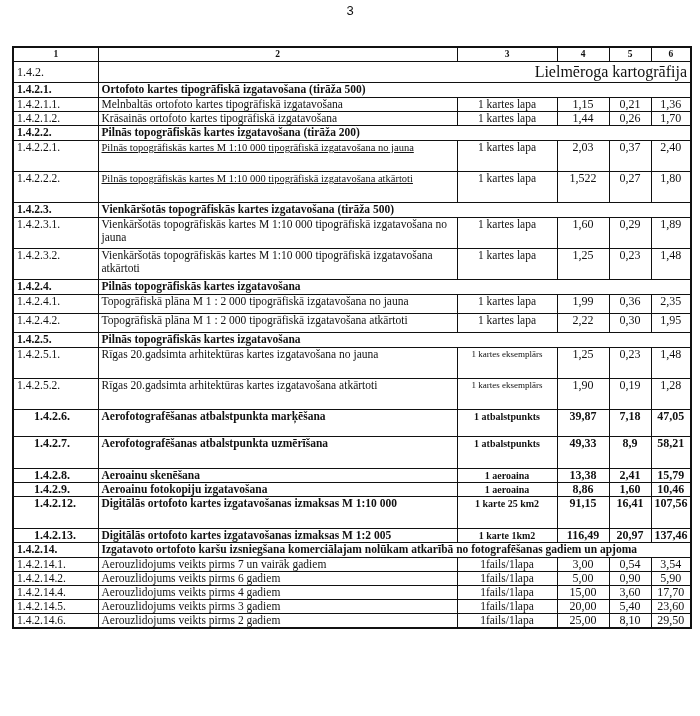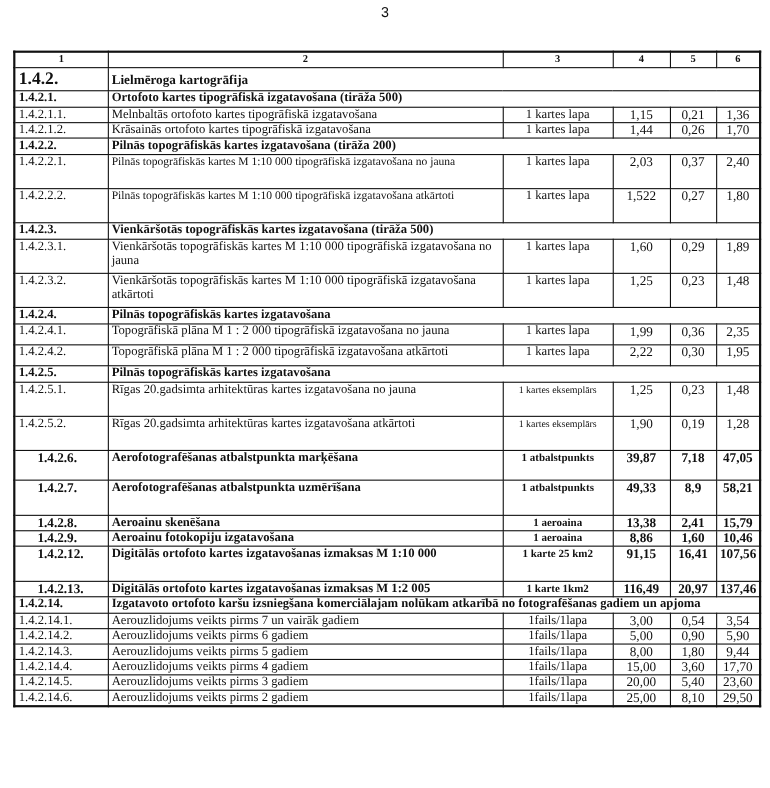--- a/index.html
+++ b/index.html
@@ -8,30 +8,30 @@
   .page-number { position: absolute; top: 3px; left: 0; width: 700px; text-align: center;
                  font-family: "Liberation Sans", sans-serif; font-size: 13px; }
   table { position: absolute; left: 12px; top: 46px; width: 678px;
           border-collapse: collapse; table-layout: fixed;
           border: 2px solid #111; }
   td { border: 1px solid #111; padding: 0 3px; font-size: 11.5px; line-height: 13px;
        vertical-align: top; overflow: hidden; white-space: nowrap; }
   col.c1 { width: 85px; } col.c2 { width: 359px; } col.c3 { width: 100px; }
   col.c4 { width: 52px; } col.c5 { width: 42px; } col.c6 { width: 40px; }
   tr.hdr td { font-weight: bold; font-size: 9.5px; text-align: center; height: 12px; }
-  tr.main td.code { font-weight: bold; font-size: 16px; height: 20px; line-height: 20px; }
-  tr.main td.title { font-weight: bold; font-size: 12px; text-align: left; line-height: 20px; }
+  tr.main td.code { font-weight: normal; font-size: 12px; height: 20px; line-height: 20px; }
+  tr.main td.title { font-weight: normal; font-size: 16px; text-align: right; line-height: 20px; }
   tr.section td { font-weight: bold; height: 14px; }
   tr.section td.code { text-decoration: none; }
   tr.item td { height: 13px; }
   td.unit { text-align: center; }
   td.num { text-align: center; font-size: 12px; }
   tr.item.tall td { height: 30px; }
   tr.item.mid td { height: 18px; }
-  tr.item.small-desc td.desc { font-size: 10.5px; }
+  tr.item.small-desc td.desc { font-size: 10.5px; text-decoration: underline; }
   td.unit.tiny { font-size: 9px; padding: 0 1px; margin-top: 12px; }
   tr.bold-item td { font-weight: bold; }
   tr.bold-item td.unit { font-size: 10px; }
   tr.bold-item td.code { font-size: 12px; padding-left: 20px; }
   tr.tall td { height: 30px; }
   tr.bold-item.tall2 td { height: 26px; }
   tr.bold-item.tall3 td { height: 31px; }
   td.wrap { white-space: normal; }
 </style>
 </head>
@@ -223,28 +223,20 @@
       </tr>
       <tr class="item ">
         <td class="code">1.4.2.14.2.</td>
         <td class="desc">Aerouzlidojums veikts pirms 6 gadiem</td>
         <td class="unit">1fails/1lapa</td>
         <td class="num">5,00</td>
         <td class="num">0,90</td>
         <td class="num">5,90</td>
       </tr>
       <tr class="item ">
-        <td class="code">1.4.2.14.3.</td>
-        <td class="desc">Aerouzlidojums veikts pirms 5 gadiem</td>
-        <td class="unit">1fails/1lapa</td>
-        <td class="num">8,00</td>
-        <td class="num">1,80</td>
-        <td class="num">9,44</td>
-      </tr>
-      <tr class="item ">
         <td class="code">1.4.2.14.4.</td>
         <td class="desc">Aerouzlidojums veikts pirms 4 gadiem</td>
         <td class="unit">1fails/1lapa</td>
         <td class="num">15,00</td>
         <td class="num">3,60</td>
         <td class="num">17,70</td>
       </tr>
       <tr class="item ">
         <td class="code">1.4.2.14.5.</td>
         <td class="desc">Aerouzlidojums veikts pirms 3 gadiem</td>

